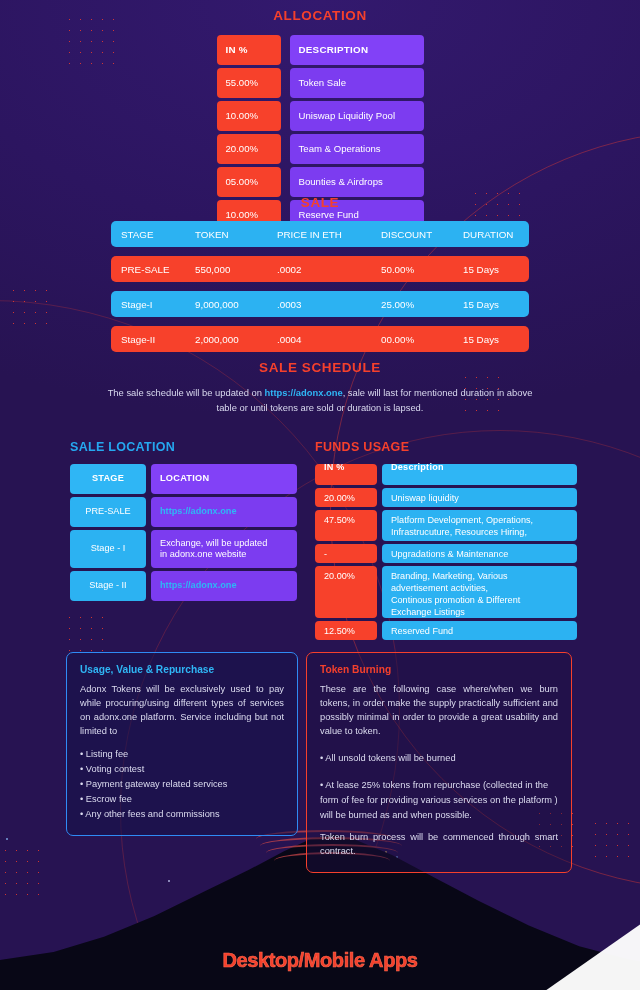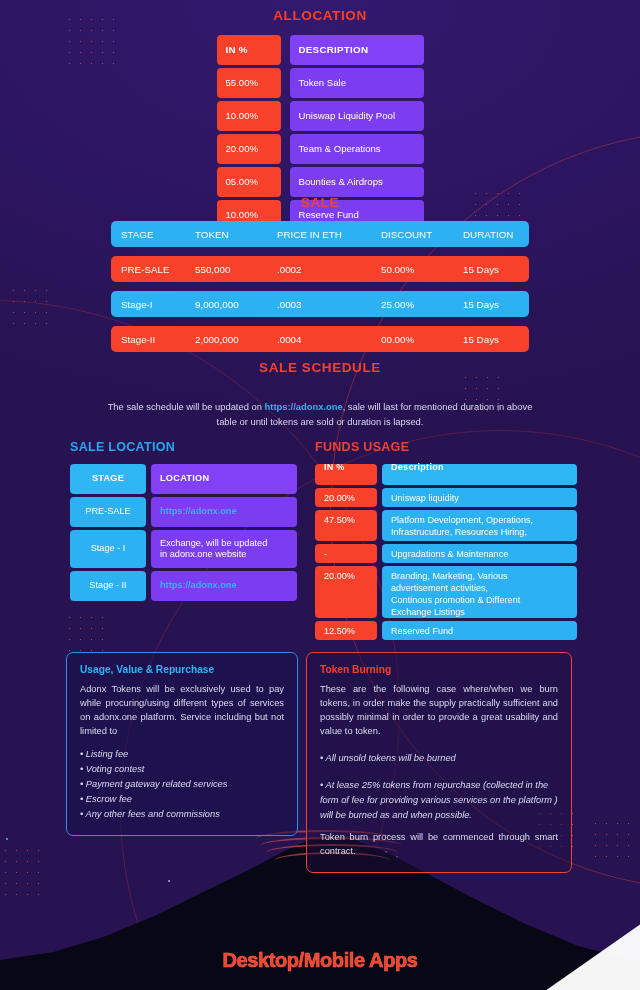--- a/index.html
+++ b/index.html
@@ -110,21 +110,21 @@
   .sale-row .c{ display:flex; align-items:center; font-size:9.8px; padding-left:10px; }
   .sale-row .c.stage{ width:74px; }
   .sale-row .c.token{ width:82px; }
   .sale-row .c.price{ width:104px; }
   .sale-row .c.disc{ width:82px; }
   .sale-row .c.dur{ width:76px; }
   .sale-row.head .c{ font-weight:normal; }
 
   
   #schedule{ position:absolute; left:0; right:0; top:360px; text-align:center; }
-  #schedule h2{ margin-bottom:25px; }
+  #schedule h2{ margin-bottom:11px; }
   #schedule p{
     font-size:9.4px; line-height:1.55; color:#d9d9ef;
     width:430px; margin:0 auto;
   }
   #schedule a{ color:#2fb6f5; font-weight:bold; text-decoration:none; }
 
   
   #location{ position:absolute; left:70px; top:440px; width:228px; }
   #location h3{ margin-bottom:10px; }
   .loc-grid{ display:flex; gap:5px; }
@@ -152,21 +152,21 @@
 
   
   .card{
     position:absolute;
     border-radius:7px;
     padding:11px 13px 13px 13px;
   }
   .card h4{ font-size:10.2px; font-weight:bold; margin-bottom:8px; }
   .card p{ font-size:9.3px; line-height:1.5; color:#dcdcf0; text-align:justify; }
   .card ul{ list-style:none; margin-top:8px; }
-  .card li{ font-size:9.3px; line-height:1.62; color:#dcdcf0;font-style:italic; }
+  .card li{ font-size:9.3px; line-height:1.62; color:#dcdcf0; }
   .card li::before{ content:"• "; }
   .card .para{ margin-top:8px; }
 
   #card-usage{
     left:66px; top:652px; width:232px;
     border:1.3px solid #2f8bf5;
     background:rgba(22,18,72,.55);
   }
   #card-usage h4{ color:#2fb6f5; }
   #card-burn{

